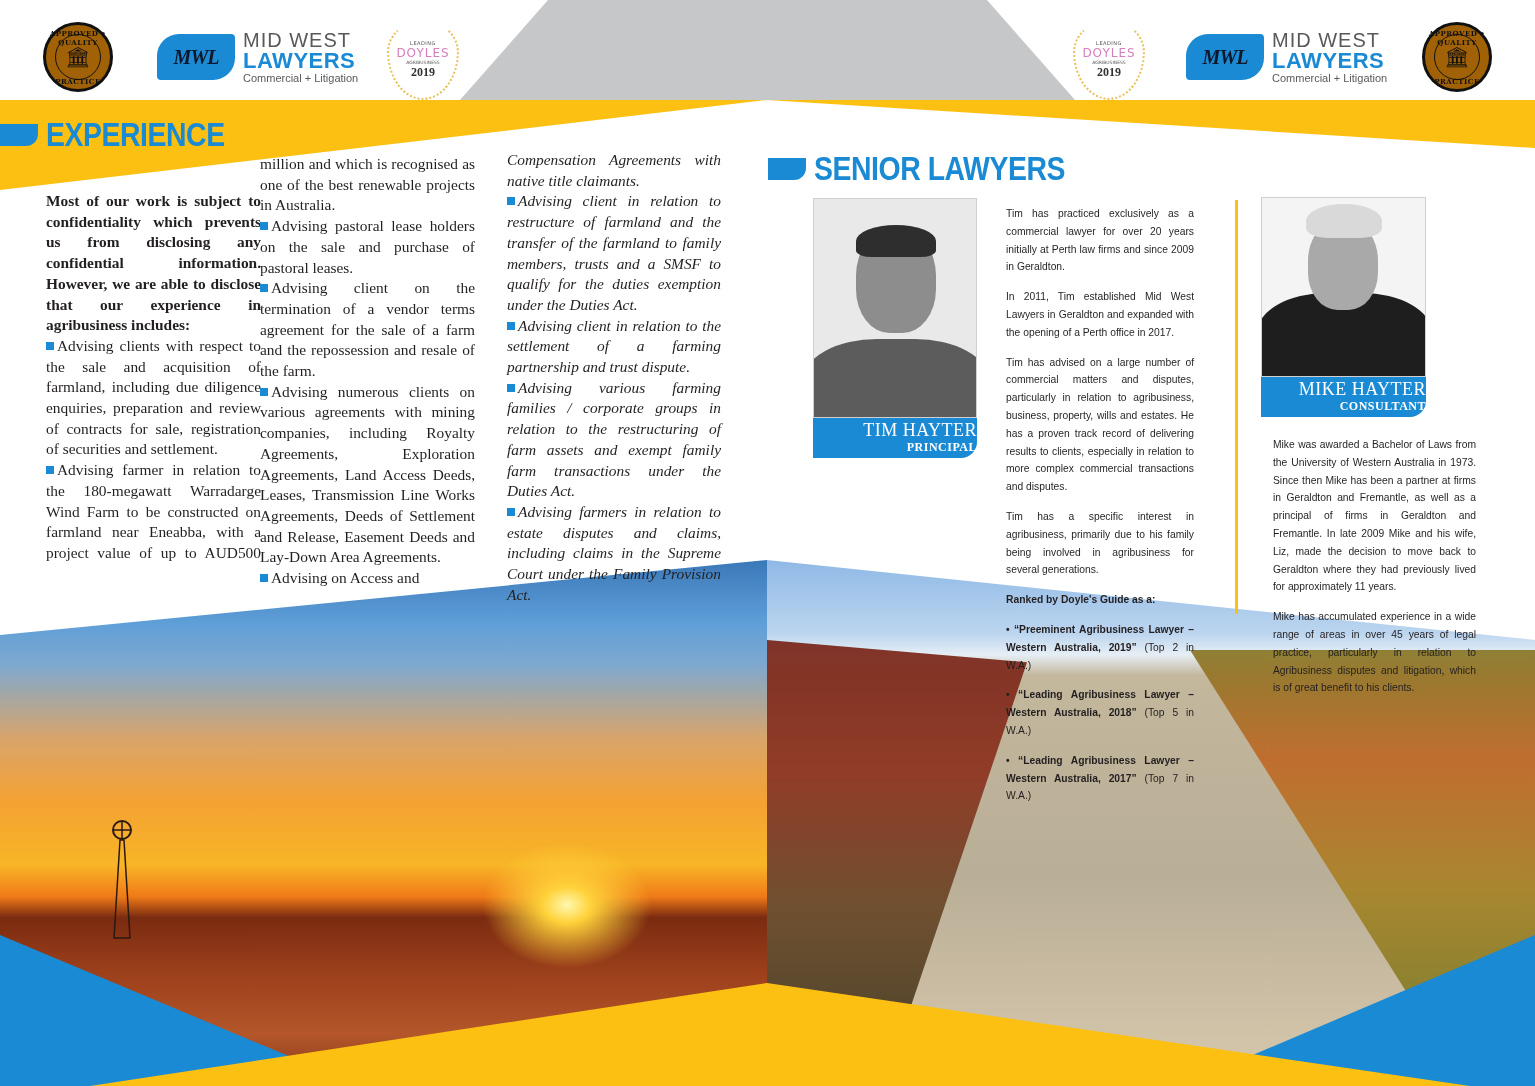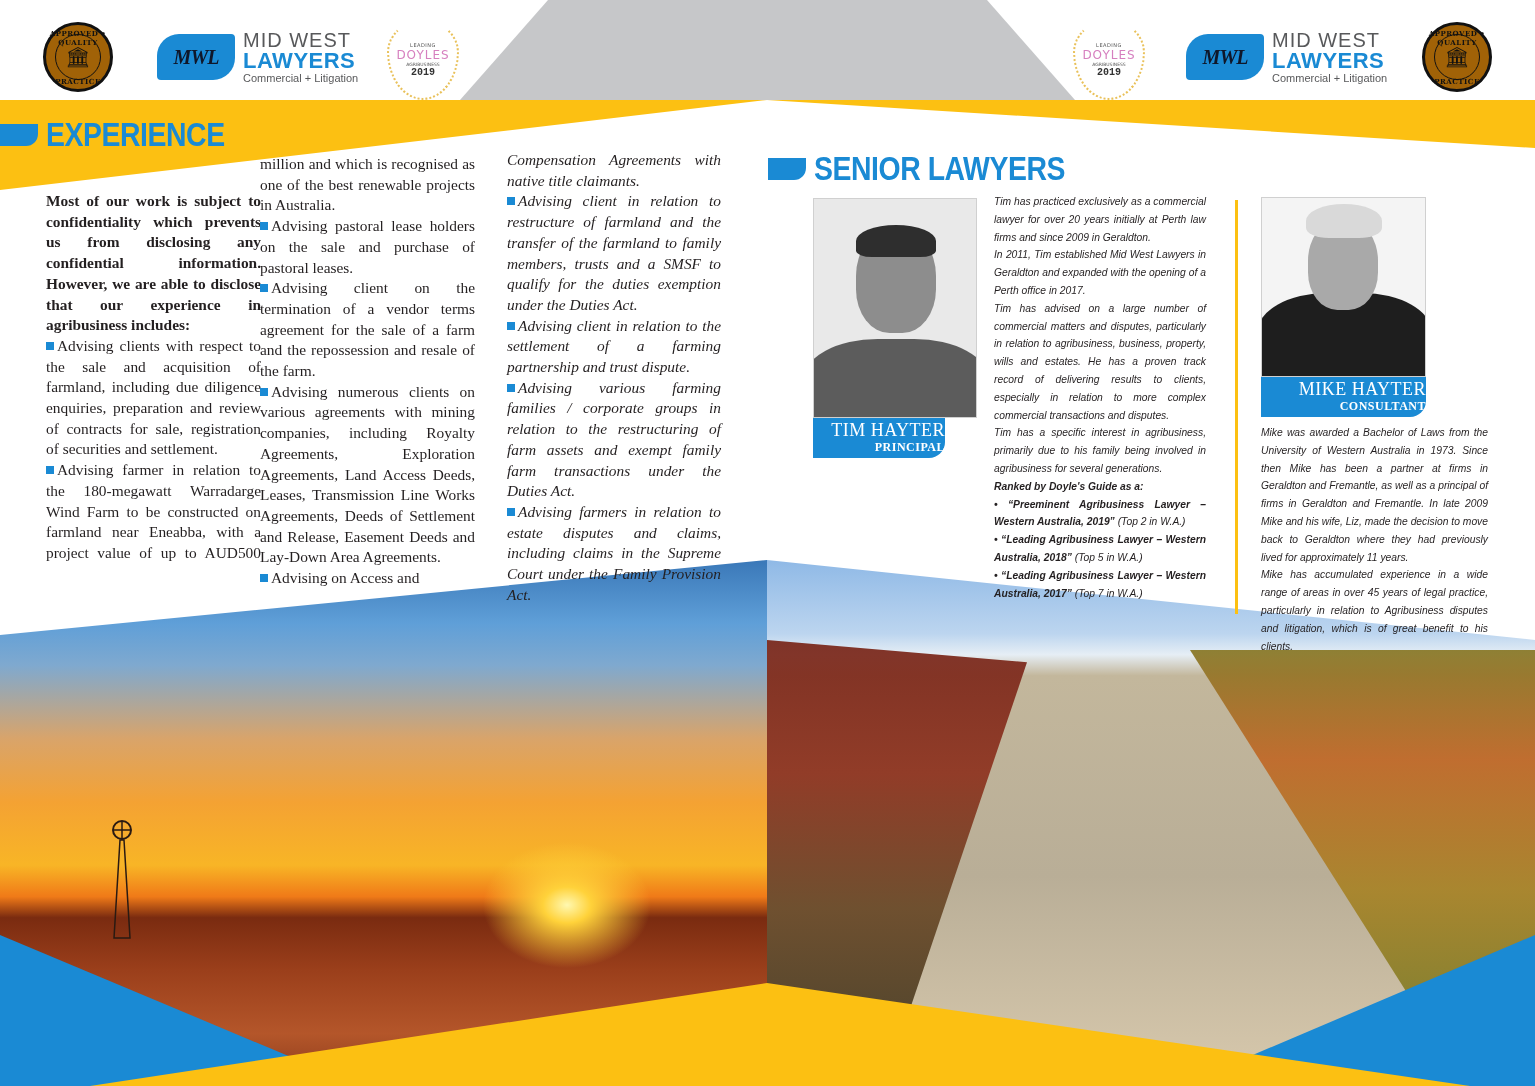--- a/index.html
+++ b/index.html
@@ -19,21 +19,21 @@
   .mwl .txt { display: flex; flex-direction: column; line-height: 1; }
   .mwl .l1 { font-family: "Liberation Sans", sans-serif; font-size: 20px; color: #58595b; letter-spacing: 1px; }
   .mwl .l2 { font-family: "Liberation Sans", sans-serif; font-weight: bold; font-size: 22px; color: #1a8ad4; letter-spacing: 0.5px; }
   .mwl .l3 { font-family: "Liberation Sans", sans-serif; font-size: 11px; color: #58595b; margin-top: 1px; }
 
   .doyles { position: absolute; width: 72px; height: 80px; display: flex; flex-direction: column; align-items: center; justify-content: center; }
   .doyles .laurel { position: absolute; inset: 0; border: 2px dotted #e9c15a; border-top-color: transparent; border-radius: 50% 50% 50% 50% / 40% 40% 60% 60%; }
   .doyles .d1 { font-family: "DejaVu Sans", sans-serif; font-size: 5px; color: #555; letter-spacing: 0.5px; }
   .doyles .d2 { font-family: "DejaVu Sans", sans-serif; font-size: 12px; color: #d67fbf; letter-spacing: 1px; }
   .doyles .d3 { font-family: "DejaVu Sans", sans-serif; font-size: 4.5px; color: #555; }
-  .doyles .d4 { font-family: Liberation Mono, monospace; font-size: 10px; color: #333; font-weight: bold; }
+  .doyles .d4 { font-family: Liberation Serif, serif; font-size: 12px; color: #333; font-weight: bold; }
 
   
   .section-head { position: absolute; display: flex; align-items: center; gap: 8px; }
   .section-head .tab { width: 38px; height: 22px; background: #1a8ad4; border-radius: 0 0 12px 0; }
   .section-head .title { font-family: "Liberation Sans", sans-serif; font-weight: bold; font-size: 33px; color: #1a8ad4; letter-spacing: -0.5px; transform: scaleX(0.86); transform-origin: left center; }
 
   
   .col { position: absolute; font-family: "Liberation Serif", serif; font-size: 15.4px; line-height: 20.7px; text-align: justify; color: #231f20; }
   .col p { margin: 0; }
   .col .lead { font-weight: bold; }
@@ -41,21 +41,21 @@
 
   
   .photo { position: absolute; background: #e9e9e9; border: 1px solid #d0d0d0; overflow: hidden; }
   .photo .head { position: absolute; border-radius: 45% 45% 42% 42%; }
   .photo .body { position: absolute; border-radius: 40% 40% 0 0; }
   .nameplate { position: absolute; background: #1a8ad4; color: #fff; border-radius: 0 0 16px 0; padding: 3px 0 0 10px; text-align: right; }
   .nameplate .nm { font-family: "Liberation Serif", serif; font-size: 18px; line-height: 19px; letter-spacing: 0.5px; }
   .nameplate .rl { font-family: "Liberation Serif", serif; font-weight: bold; font-size: 12px; line-height: 14px; letter-spacing: 0.5px; }
 
   .bio { position: absolute; font-family: "Liberation Sans", sans-serif; font-size: 10.3px; line-height: 17.8px; text-align: justify; color: #231f20; transform-origin: left top; }
-  .bio p { margin: 0; font-style: italic; }
+  .bio p { margin: 12px; }
   .bio .strong { font-weight: bold; }
   .vline { position: absolute; width: 3px; background: #fcc012; }
 
   
   .img-sunset { position: absolute; left: 0; top: 560px; width: 767px; height: 526px;
     background:
       radial-gradient(ellipse 120px 90px at 567px 345px, #fff8b0 0%, #ffd23a 20%, rgba(255,160,20,0) 70%),
       linear-gradient(180deg, #3a78b8 0%, #5f9fd8 12%, #7fa9cf 20%, #d9a46a 34%, #f4a233 46%, #f8b526 58%, #f07a18 64%, #7a2b10 68%, #9b3f1b 78%, #b4562a 90%, #8a3a1a 100%);
     clip-path: polygon(0 75px, 767px 0, 767px 526px, 0 526px);
   }
@@ -173,21 +173,21 @@
 <div class="section-head" style="left:768px;top:150px;">
   <div class="tab"></div>
   <span class="title">SENIOR LAWYERS</span>
 </div>
 
 <div class="photo" style="left:813px;top:198px;width:164px;height:220px;">
   <div class="body" style="left:-10px;top:140px;width:184px;height:100px;background:#5c5c5c;"></div>
   <div class="head" style="left:42px;top:30px;width:80px;height:104px;background:#8d8d8d;"></div>
   <div style="position:absolute;left:42px;top:26px;width:80px;height:32px;background:#2e2e2e;border-radius:50% 50% 20% 20%;"></div>
 </div>
-<div class="nameplate" style="left:813px;top:418px;width:132px;height:40px;">
+<div class="nameplate" style="left:813px;top:418px;width:164px;height:40px;">
   <div class="nm">TIM HAYTER</div>
   <div class="rl">PRINCIPAL</div>
 </div>
 
 <div class="bio" style="left:994px;top:193px;width:212px;">
   <p>Tim has practiced exclusively as a commercial lawyer for over 20 years initially at Perth law firms and since 2009 in Geraldton.</p>
   <p>In 2011, Tim established Mid West Lawyers in Geraldton and expanded with the opening of a Perth office in 2017.</p>
   <p>Tim has advised on a large number of commercial matters and disputes, particularly in relation to agribusiness, business, property, wills and estates. He has a proven track record of delivering results to clients, especially in relation to more complex commercial transactions and disputes.</p>
   <p>Tim has a specific interest in agribusiness, primarily due to his family being involved in agribusiness for several generations.</p>
   <p class="strong">Ranked by Doyle's Guide as a:</p>

